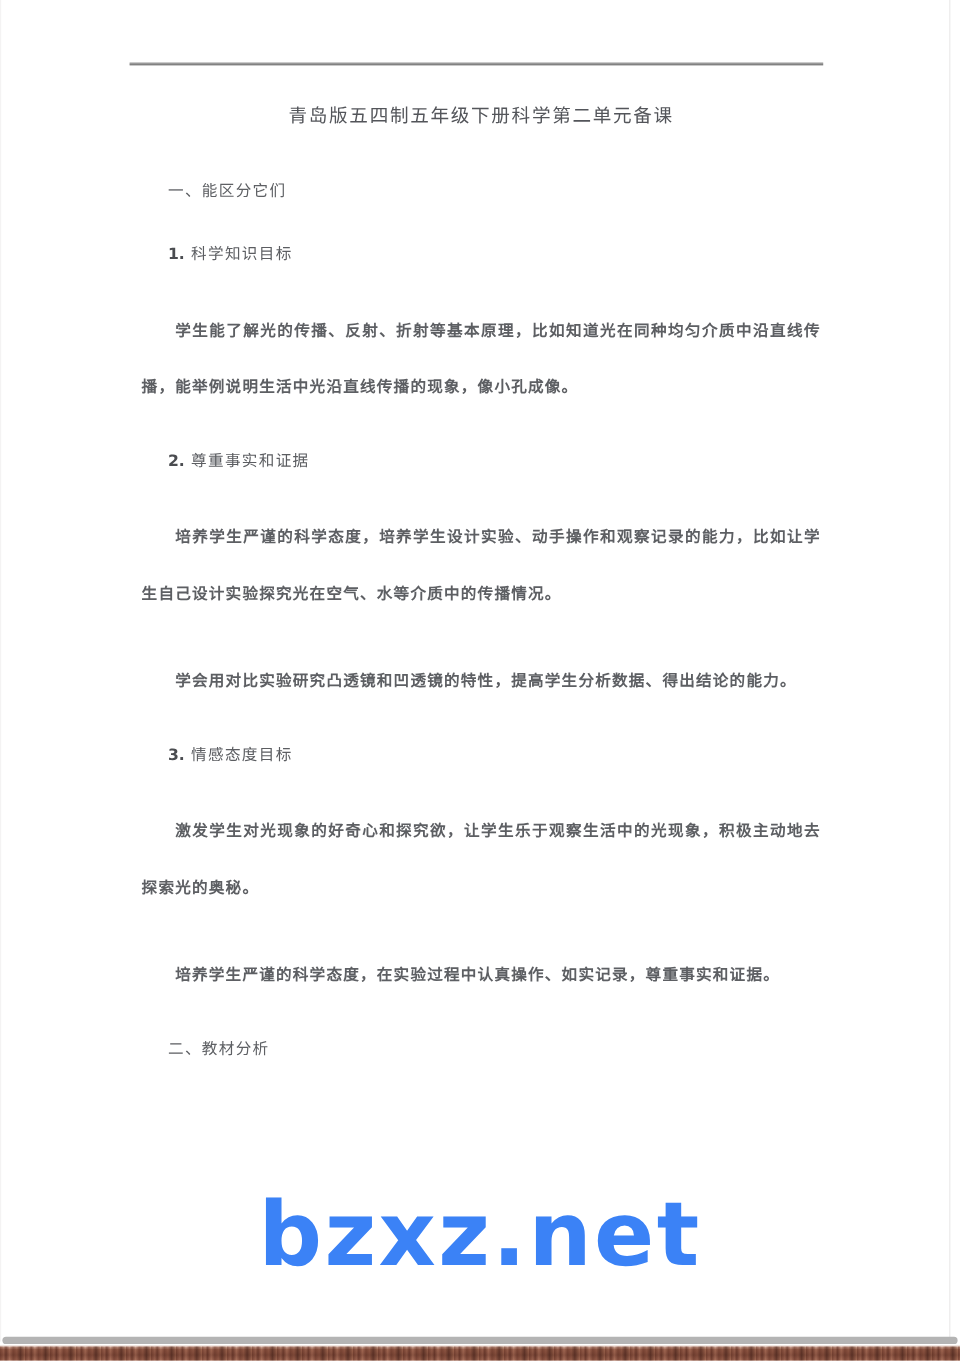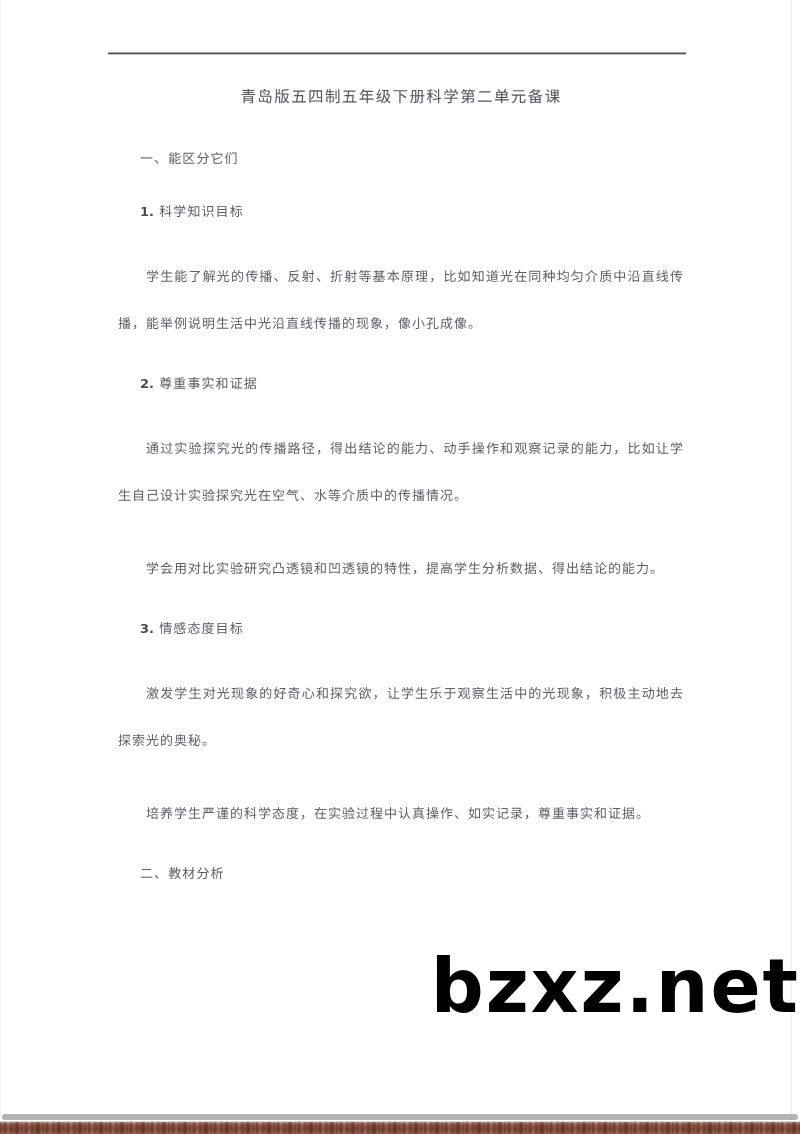--- a/index.html
+++ b/index.html
@@ -120,37 +120,38 @@
   .para {
     font-size: 13px;
     color: #5d5f63;
     line-height: 47px;
     letter-spacing: 1.0px;
     margin: 0 0 20px 0;
     text-indent: 28px;
     text-align: justify;
     text-justify: inter-ideograph;
     font-family: "DejaVu Sans", "Liberation Sans", sans-serif;
+    font-weight: bold;
   }
   .para:last-child { margin-bottom: 0; }
 
   .gap-after-para { margin-bottom: 26px; }
 
   
   .watermark {
     position: absolute;
     left: 0;
-    top: 949px;
-    width: 800px;
-    text-align: right;
+    top: 992px;
+    width: 800px;
+    text-align: center;
     font-family: "DejaVu Sans", "Liberation Sans", sans-serif;
     font-weight: bold;
     font-size: 74px;
     letter-spacing: 2px;
-    color: #000000;
+    color: #3b82f6;
     user-select: none;
     line-height: 1;
   }
 
   
   .strip-gray {
     position: absolute;
     left: 2px;
     top: 1114px;
     width: 796px;
@@ -207,21 +208,21 @@
     </h3>
 
     <p class="para gap-after-para">学生能了解光的传播、反射、折射等基本原理，比如知道光在同种均匀介质中沿直线传播，能举例说明生活中光沿直线传播的现象，像小孔成像。</p>
 
 
     <h3 class="h-sub">
       <span class="num">2.</span>
       <span>尊重事实和证据</span>
     </h3>
 
-    <p class="para gap-after-para">通过实验探究光的传播路径，得出结论的能力、动手操作和观察记录的能力，比如让学生自己设计实验探究光在空气、水等介质中的传播情况。</p>
+    <p class="para gap-after-para">培养学生严谨的科学态度，培养学生设计实验、动手操作和观察记录的能力，比如让学生自己设计实验探究光在空气、水等介质中的传播情况。</p>
 
     <p class="para gap-after-para">学会用对比实验研究凸透镜和凹透镜的特性，提高学生分析数据、得出结论的能力。</p>
 
     <h3 class="h-sub">
       <span class="num">3.</span>
       <span>情感态度目标</span>
     </h3>
 
     <p class="para gap-after-para">激发学生对光现象的好奇心和探究欲，让学生乐于观察生活中的光现象，积极主动地去探索光的奥秘。</p>
 

